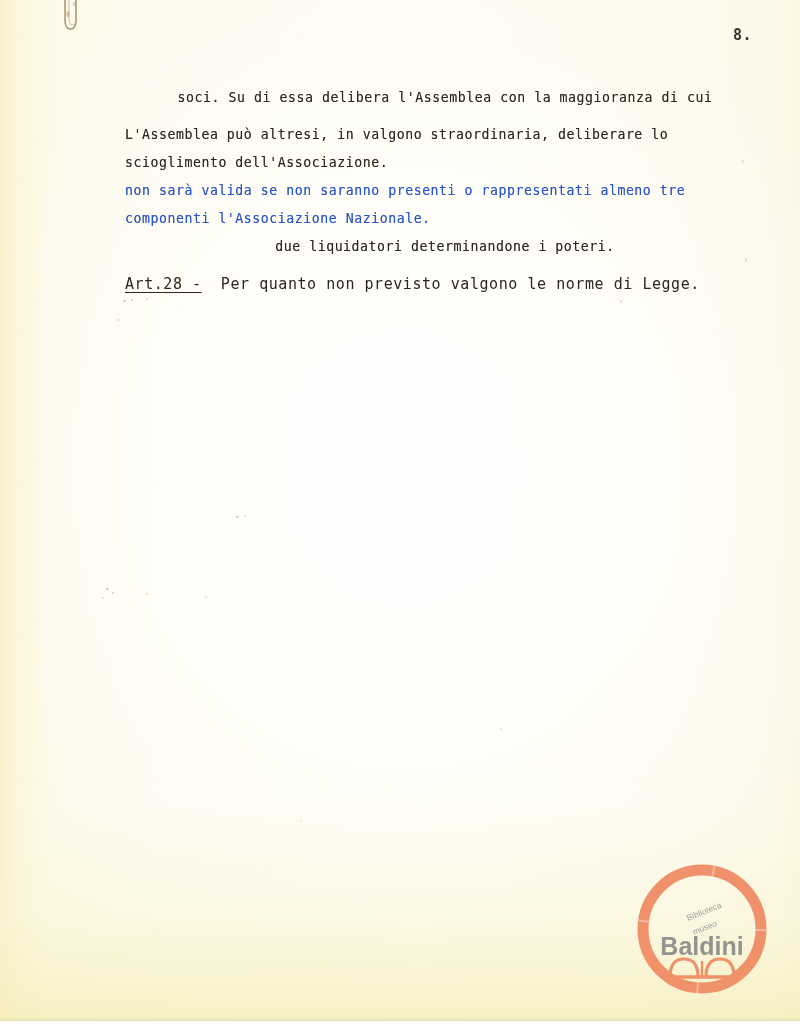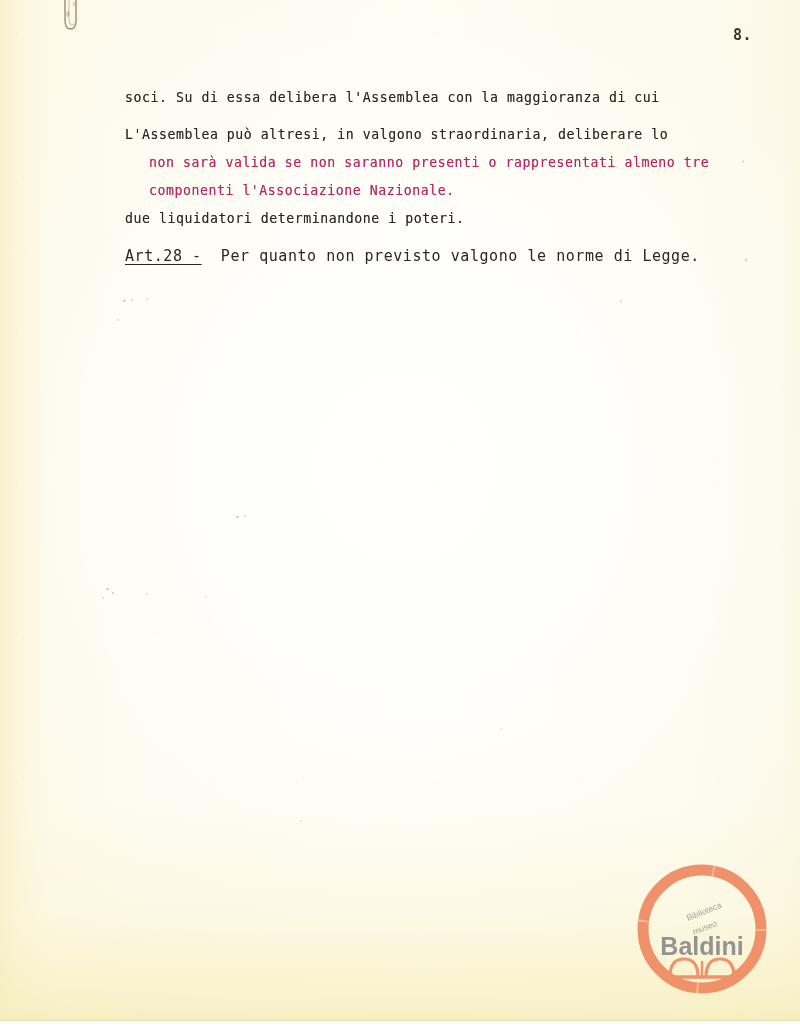--- a/index.html
+++ b/index.html
@@ -134,23 +134,23 @@
     line-height: 20px;
     font-size: 13.2px;
     letter-spacing: 0.55px;
     color: #2b2620;
     white-space: pre;
     text-shadow: 0 0 0.6px rgba(43,38,32,0.45);
   }
 
   
   .tline.fade-a { color: #4b453b; opacity: 0.93; }
-  .tline.fade-b { color: #be185d; opacity: 0.96; margin-left: 24px; }
-
-  .tline.gap-wide { height: 37px; }
+  .tline.fade-b { color: #1d4ed8; opacity: 0.96; }
+
+  .tline.gap-wide { height: 37px; text-align: center; }
 
   .art-line {
     display: block;
     height: 28px;
     line-height: 20px;
     font-size: 15px;
     letter-spacing: 0.55px;
     color: #2b2620;
     white-space: pre;
   }
@@ -212,20 +212,21 @@
   <div class="speck" style="left:742px;  top:160px; width:2px;   height:3px;   opacity:0.28;"></div>
   <div class="speck" style="left:745px;  top:258px; width:2px;   height:3.5px; opacity:0.3;"></div>
   <div class="speck" style="left:500px;  top:728px; width:2px;   height:2px;   opacity:0.25;"></div>
   <div class="speck" style="left:300px;  top:820px; width:2px;   height:2px;   opacity:0.22;"></div>
 
   <div class="page-number">8.</div>
 
   <div class="typescript">
     <span class="tline gap-wide">soci. Su di essa delibera l'Assemblea con la maggioranza di cui</span>
     <span class="tline">L'Assemblea può altresi, in valgono straordinaria, deliberare lo</span>
+    <span class="tline">scioglimento dell'Associazione.</span>
     <span class="tline fade-b">non sarà valida se non saranno presenti o rappresentati almeno tre</span>
     <span class="tline fade-b">componenti l'Associazione Nazionale.</span>
     <span class="tline gap-wide">due liquidatori determinandone i poteri.</span>
 
     <span class="art-line"><span class="art-label">Art.28 -</span><span>  </span><span>Per quanto non previsto valgono le norme di Legge.</span></span>
   </div>
 
   <div class="stamp">
     <div class="stamp-wrap">
       <svg width="148" height="148" viewBox="0 0 148 148">

